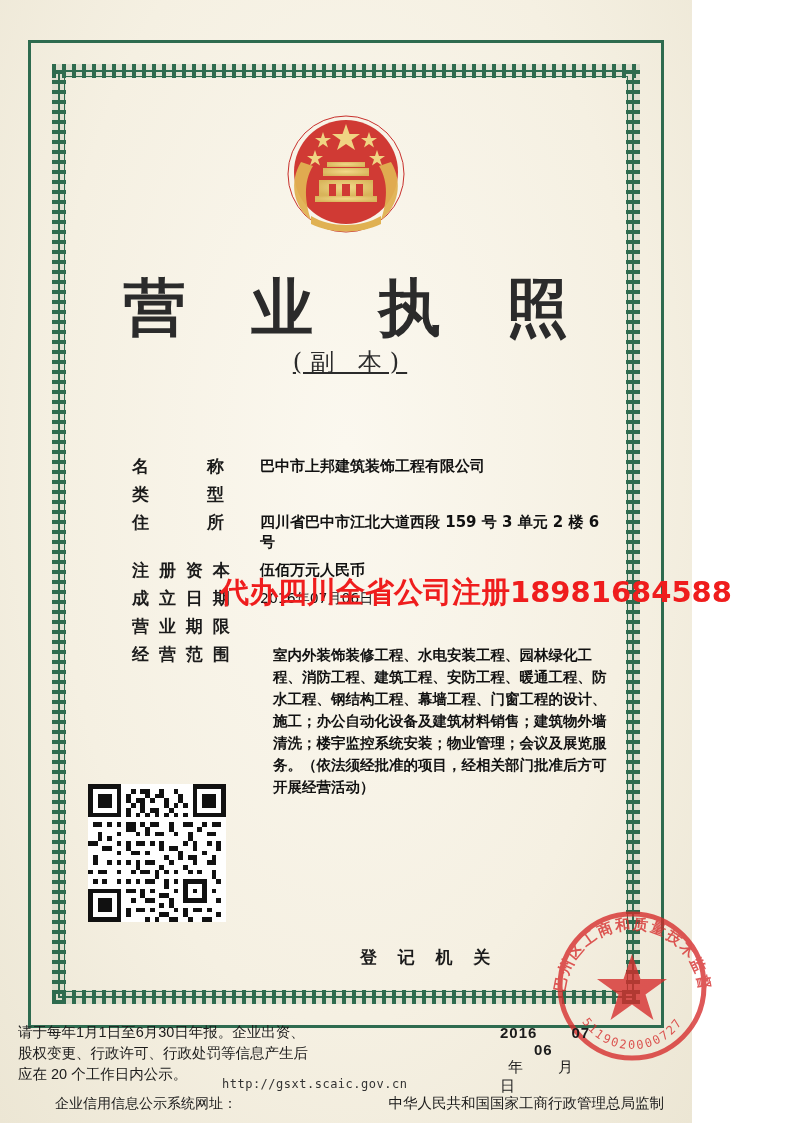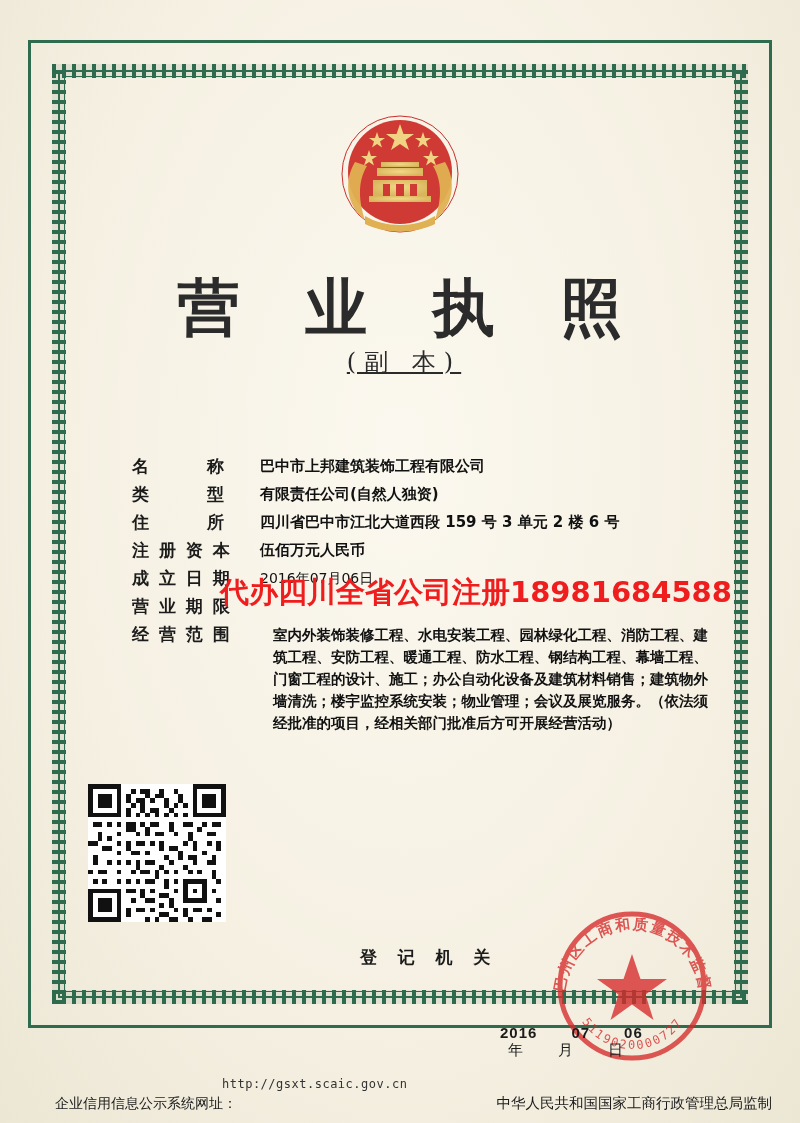--- a/index.html
+++ b/index.html
@@ -9,21 +9,21 @@
   body {
     width: 800px;
     height: 1123px;
     background: #ffffff;
     font-family: "Liberation Sans", sans-serif;
     overflow: hidden;
   }
 
   #license {
     position: relative;
-    width: 800px;
+    width: 692px;
     height: 1123px;
     background: #86efac;
     box-sizing: border-box;
   }
 
   
   .paper-tone {
     position: absolute;
     inset: 0;
     background:
@@ -318,21 +318,20 @@
     <div class="subtitle">(副 本)</div>
 
 
     <div class="fields">
       <div class="row">
         <div class="row-label">名　　称</div>
         <div class="row-value">巴中市上邦建筑装饰工程有限公司</div>
       </div>
       <div class="row">
         <div class="row-label">类　　型</div>
-        <div class="row-value">有限责任公司(自然人独资)</div>
       </div>
       <div class="row">
         <div class="row-label">住　　所</div>
         <div class="row-value">四川省巴中市江北大道西段 159 号 3 单元 2 楼 6 号</div>
       </div>
       <div class="row">
         <div class="row-label" style="letter-spacing:2px">注 册 资 本</div>
         <div class="row-value">伍佰万元人民币</div>
       </div>
       <div class="row">
@@ -530,16 +529,17 @@
     </div>
 
     <div class="date-line">
       <span class="num">2016</span><span class="gap"></span><span class="num">07</span><span class="gap"></span><span class="num">06</span>
       <br>
       <span style="display:inline-block;width:8px"></span><span>年</span><span class="gap"></span><span>月</span><span class="gap"></span><span>日</span>
     </div>
 
   </div>
 
+  <div class="notes">请于每年1月1日至6月30日年报。企业出资、股权变更、行政许可、行政处罚等信息产生后应在 20 个工作日内公示。</div>
   <div class="website-mono">http://gsxt.scaic.gov.cn</div>
   <div class="bottom-left-note">企业信用信息公示系统网址：</div>
   <div class="bottom-right-note">中华人民共和国国家工商行政管理总局监制</div>
 </div>
 
 </body></html>

